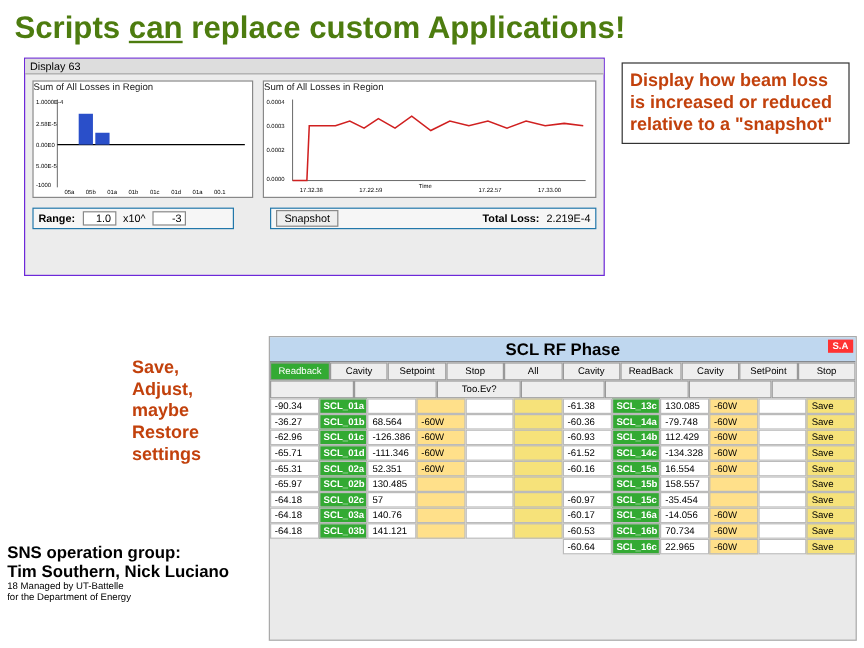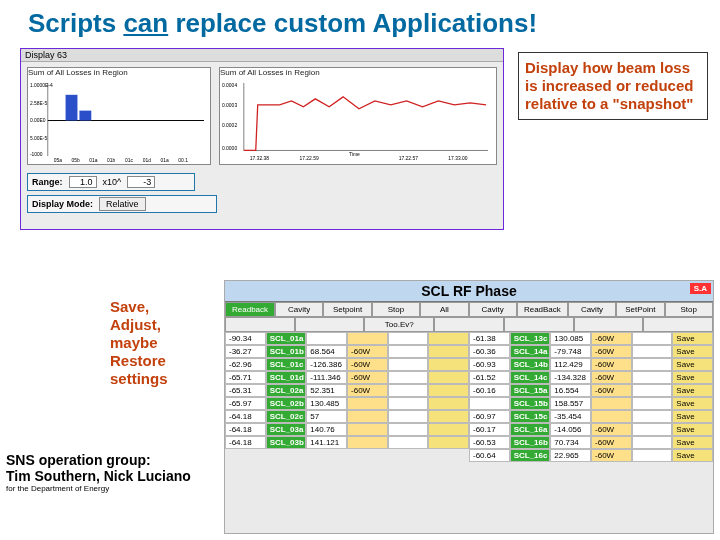--- a/index.html
+++ b/index.html
@@ -7,22 +7,22 @@
     width: 720px;
     height: 540px;
     background: #fff;
     font-family: Arial, sans-serif;
     position: relative;
     overflow: hidden;
   }
   .title {
     font-size: 26px;
     font-weight: 900;
-    padding: 8px 12px 4px 28px;
-    color: #0369a1;
+    padding: 8px 12px 4px 12px;
+    color: #4d7c0f;
   }
   .title .can { text-decoration: underline; }
 
   
   .panel1 {
     position: absolute;
     left: 20px; top: 48px;
     width: 484px; height: 182px;
     background: #ececec;
     border: 1px solid #6d28d9;
@@ -144,33 +144,36 @@
       <text x="230" y="84" font-size="5">17.33.00</text>
     </svg>
   </div>
 
   <div class="control-row row1">
     <b>Range:</b>
     <span class="field">1.0</span>
     <span>x10^</span>
     <span class="field">-3</span>
   </div>
-  <div class="control-row row2">
-    <b>Display Mode:</b>
-    <span class="btn-look">Relative</span>
+  <div class="control-row row3">
+    <span class="btn-look">Snapshot</span>
+    <span style="flex:1"></span>
+    <b>Total Loss:</b>
+    <span>2.219E-4</span>
   </div>
 </div>
 
 <div class="callout callout1">Display how beam loss is increased or reduced relative to a "snapshot"</div>
 
 <div class="callout callout2">Save, Adjust, maybe Restore settings</div>
 
 <div class="credit">
   <div>SNS operation group:</div>
   <div>Tim Southern, Nick Luciano</div>
+  <span class="sm">18  Managed by UT-Battelle</span>
   <span class="sm">for the Department of Energy</span>
 </div>
 
 <div class="panel2">
   <div class="p2-title">
     <span>SCL RF Phase</span>
     <span class="sa-btn">S.A</span>
   </div>
   <div class="p2-toolbar" id="tb1">
       <div class="active">Readback</div>

